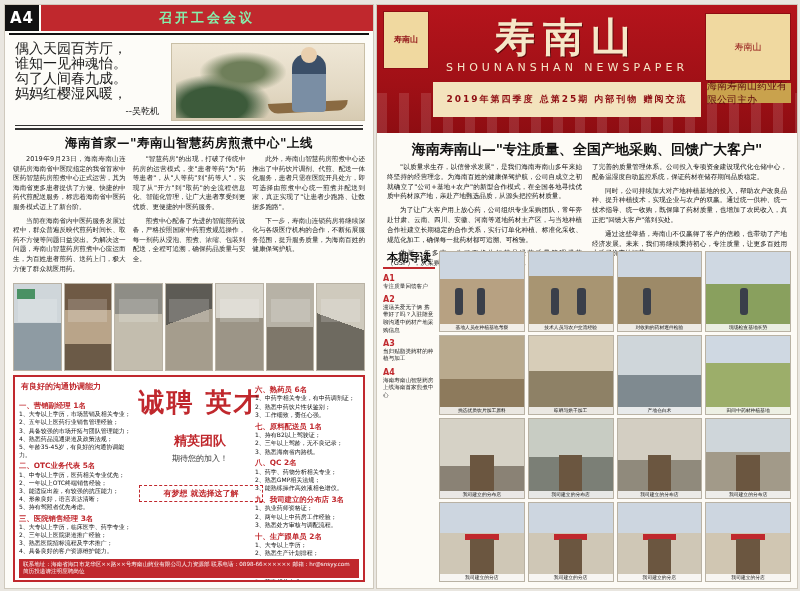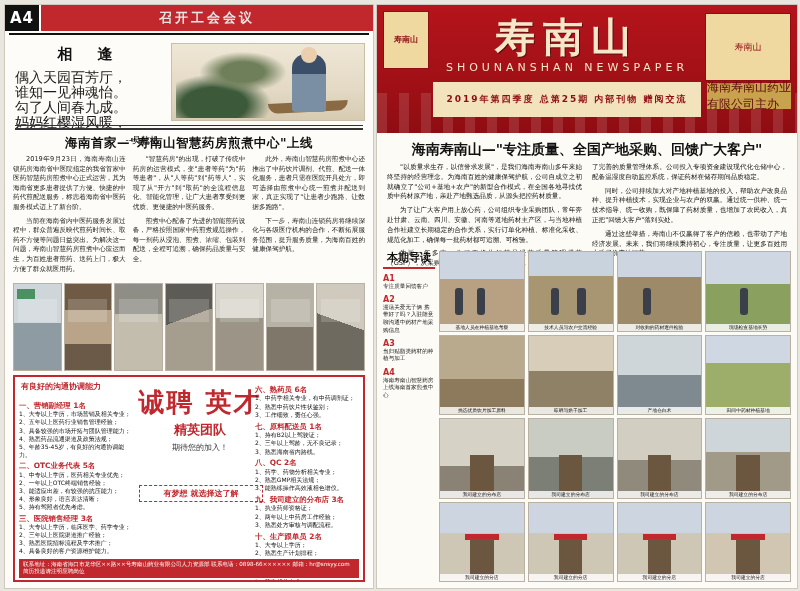--- a/index.html
+++ b/index.html
@@ -16,21 +16,21 @@
     position:absolute;left:4px;top:4px;width:368px;height:583px;
     background:#fdfcf8;border:1px solid #cfc9bd;overflow:hidden;
   }
   .a4-tag{
     position:absolute;left:0;top:0;width:34px;height:26px;background:#111;color:#fff;
     font-size:15px;font-weight:bold;display:flex;align-items:center;justify-content:center;
     letter-spacing:1px;
   }
   .left-hdr{
     position:absolute;left:36px;top:0;right:0;height:26px;
-    background:#c0282d;color:#e5e5e5;display:flex;align-items:center;justify-content:center;
+    background:#c0282d;color:#86efac;display:flex;align-items:center;justify-content:center;
     font-size:13px;font-weight:bold;letter-spacing:3px;
   }
   .left-rule{position:absolute;left:4px;top:28px;right:4px;height:2px;background:#111;}
 
   
   .poem{position:absolute;left:10px;top:36px;width:150px;}
   .poem-title{font-size:15px;font-weight:bold;letter-spacing:10px;text-align:center;margin:4px 0 6px;}
   .poem-line{font-size:14px;line-height:15px;text-align:left;color:#1a1a1a;}
   .poem-sig{font-size:9px;text-align:right;margin-top:4px;padding-right:6px;}
   .poem-img{
@@ -75,21 +75,21 @@
   .cell:before{content:"";position:absolute;left:8%;top:18%;width:84%;height:26%;
     background:rgba(255,255,255,0.18);}
   .cell .sign{position:absolute;left:6%;top:6%;width:40%;height:12%;background:#1e7a3c;opacity:.75;}
 
   
   .ad{position:absolute;left:8px;top:370px;right:8px;bottom:6px;
     background:#fff;border:2px solid #c0282d;overflow:hidden;}
   .ad-brand{position:absolute;left:6px;top:4px;font-size:8px;color:#c0282d;font-weight:bold;}
   .ad-hero{position:absolute;left:120px;top:12px;width:130px;text-align:center;}
   .ad-hero .c1{font-size:26px;color:#c0282d;font-weight:bold;letter-spacing:2px;line-height:26px;}
-  .ad-hero .c2{font-size:13px;color:#c0282d;font-weight:bold;margin-top:6px;}
+  .ad-hero .c2{font-size:13px;color:#c0282d;font-weight:bold;margin-top:17px;}
   .ad-hero .c3{font-size:8px;color:#333;margin-top:3px;}
   .ad-right{position:absolute;right:4px;top:6px;width:104px;font-size:6px;line-height:8.4px;}
   .ad-right .rh{color:#c0282d;font-weight:bold;font-size:7.4px;margin-top:3px;}
   .ad-left{position:absolute;left:4px;top:22px;width:112px;font-size:6px;line-height:8.2px;}
   .ad-left .rh{color:#c0282d;font-weight:bold;font-size:7.4px;margin-top:3px;}
   .ad-foot{position:absolute;left:4px;right:4px;bottom:2px;background:#c0282d;color:#fff;
     font-size:5.6px;line-height:7.6px;padding:2px 4px;}
   .ad-stamp{position:absolute;left:124px;top:108px;width:122px;text-align:center;
     font-size:8px;color:#c0282d;font-weight:bold;line-height:11px;
     border:1px dashed #c0282d;padding:2px 0;}
@@ -108,22 +108,22 @@
     color:#8e0d12;font-size:8px;font-weight:bold;line-height:10px;}
   .mh-main{position:absolute;left:56px;top:10px;right:96px;text-align:center;}
   .mh-title{font-size:40px;font-weight:bold;color:#f6e7c8;letter-spacing:8px;line-height:44px;
     text-shadow:1px 1px 0 #5e0a0d;}
   .mh-en{font-size:11px;color:#f6e7c8;letter-spacing:4px;margin-top:2px;}
   .mh-bar{margin-top:8px;background:#f3e3bd;color:#8e0d12;font-size:9px;font-weight:bold;
     padding:11px 0;letter-spacing:2px;}
   .mh-seal{position:absolute;right:6px;top:8px;width:84px;height:66px;background:#f0d9a0;
     border:1px solid #8e0d12;color:#8e0d12;font-size:9px;display:flex;align-items:center;justify-content:center;
     text-align:center;line-height:12px;}
-  .mh-seal2{position:absolute;right:6px;top:78px;width:84px;height:26px;background:#c9a24d;
-    color:#5e0a0d;font-size:12px;display:flex;align-items:center;justify-content:center;}
+  .mh-seal2{position:absolute;right:6px;top:78px;width:84px;height:20px;background:#c9a24d;
+    color:#5e0a0d;font-size:10px;display:flex;align-items:center;justify-content:center;}
 
   
   .vbanner{position:absolute;left:0;top:0;width:0;}
 
   .r-head{position:absolute;left:10px;top:136px;right:10px;text-align:center;
     font-size:14px;font-weight:bold;color:#111;}
   .r-sub{position:absolute;left:10px;top:158px;right:10px;font-size:6.6px;line-height:9.8px;
     text-align:justify;column-count:2;column-gap:10px;}
   .r-sub p{margin:0 0 4px;text-indent:13px;}
 
@@ -162,21 +162,20 @@
 <body>
 
 <div class="page">
 
   <div class="left">
     <div class="a4-tag">A4</div>
     <div class="left-hdr">召开工会会议</div>
     <div class="left-rule"></div>
 
     <div class="poem">
-      <div class="poem-title">相 逢</div>
       <div class="poem-line">偶入天园百芳厅，</div>
       <div class="poem-line">谁知一见神魂怡。</div>
       <div class="poem-line">勾了人间春九成。</div>
       <div class="poem-line">妈妈红樱湿风暖，</div>
       <div class="poem-sig">--吴乾机</div>
     </div>
 
     <div class="poem-img">
       <div class="ink1"></div>
         <div class="ink2"></div>

